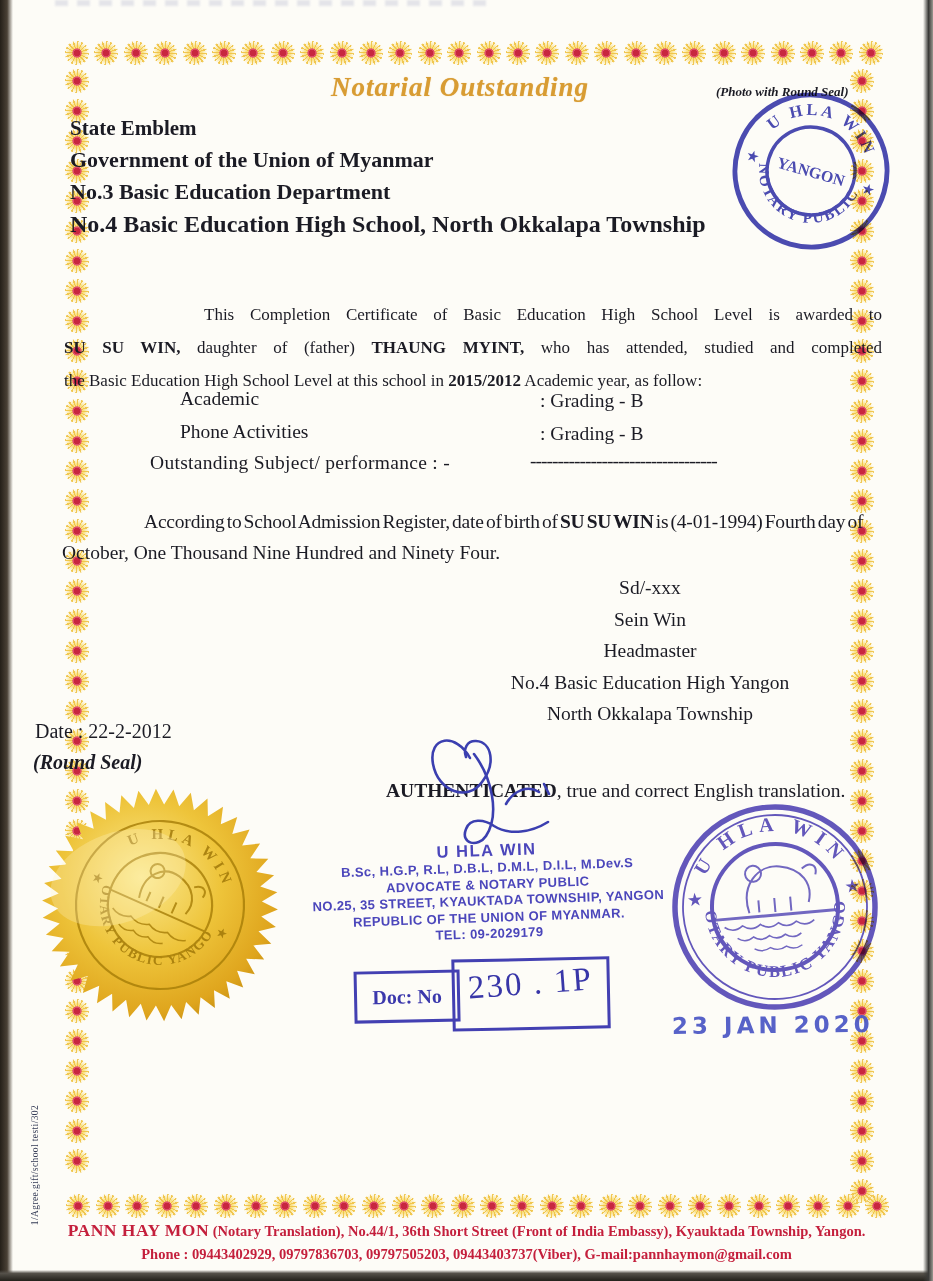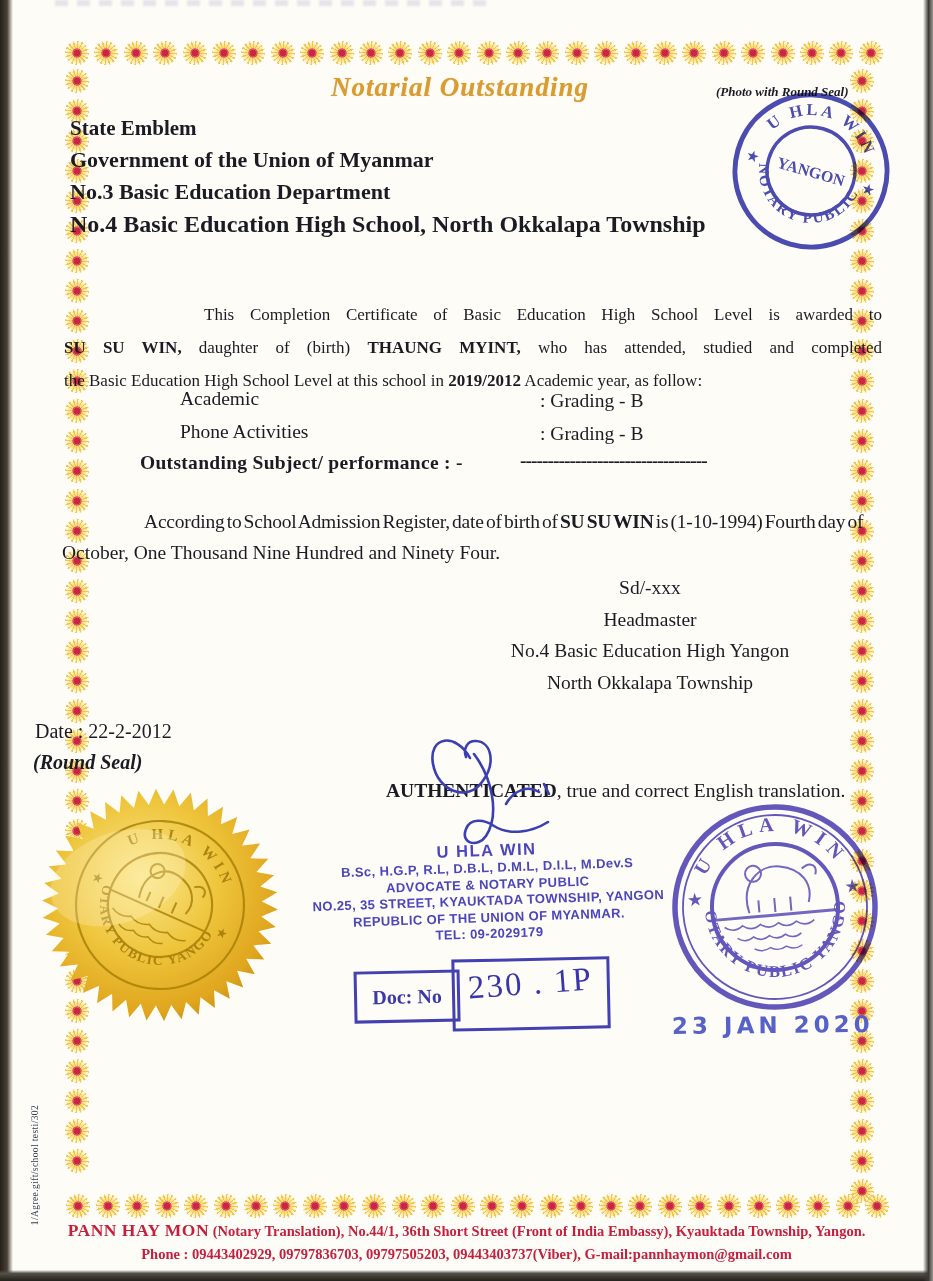--- a/index.html
+++ b/index.html
@@ -40,21 +40,21 @@
 
   
   .p1{left:64px;top:298px;width:818px;font-size:17px;z-index:3;}
   .p1 .line{height:33px;line-height:33px;white-space:nowrap;}
   .p1 .just{text-align:justify;text-align-last:justify;white-space:normal;height:33px;overflow:hidden;}
   .ind1{padding-left:140px;}
   .grading{left:58px;top:388px;width:822px;font-size:19.5px;z-index:3;}
   .g-row{position:relative;height:33px;}
   .g-label{position:absolute;left:122px;top:0;}
   .g-value{position:absolute;left:482px;top:2px;}
-  .outst{left:58px;top:452px;width:822px;height:33px;font-size:19.5px;font-weight:bold;z-index:3;position:absolute;}
+  .outst{left:68px;top:452px;width:822px;height:33px;font-size:19.5px;font-weight:normal;z-index:3;position:absolute;}
   .o-label{position:absolute;left:82px;letter-spacing:.3px;}
   .o-dashes{position:absolute;left:462px;top:-2px;letter-spacing:-1px;}
   .p2{left:62px;top:506px;width:818px;font-size:19.5px;z-index:3;}
   .p2 .line{height:31px;line-height:31px;white-space:nowrap;}
   .p2 .tight{word-spacing:-2.5px;letter-spacing:-.2px;padding-left:82px;}
 
   .sig-block{left:420px;top:572px;width:460px;text-align:center;font-size:19.5px;z-index:3;}
   .sig-block div{height:31.5px;line-height:31.5px;}
 
   .date-line{left:35px;top:720px;font-size:20px;z-index:3;}
@@ -258,47 +258,48 @@
         <textPath href="#trBot" startOffset="50%" text-anchor="middle">NOTARY PUBLIC</textPath>
       </text>
       <text x="-60" y="7" font-size="15" text-anchor="middle" fill="#3b3cb0" stroke="none">★</text>
       <text x="60" y="7" font-size="15" text-anchor="middle" fill="#3b3cb0" stroke="none">★</text>
       <text x="0" y="6" font-size="16" font-weight="bold" text-anchor="middle" fill="#3b3cb0" stroke="none" font-family="Liberation Serif,serif">YANGON</text>
     </g>
   </svg>
 
   <div class="abs p1">
     <div class="line just ind1"><span>This Completion Certificate of Basic Education High School Level is awarded to</span></div>
-    <div class="line just"><span class="b">SU SU WIN,</span><span> daughter of (birth) </span><span class="b">THAUNG MYINT,</span><span> who has attended, studied and completed</span></div>
-    <div class="line"><span>the Basic Education High School Level at this school in </span><span class="b">2019/2012</span><span> Academic year, as follow:</span></div>
+    <div class="line just"><span class="b">SU SU WIN,</span><span> daughter of (father) </span><span class="b">THAUNG MYINT,</span><span> who has attended, studied and completed</span></div>
+    <div class="line"><span>the Basic Education High School Level at this school in </span><span class="b">2015/2012</span><span> Academic year, as follow:</span></div>
   </div>
 
   <div class="abs grading" id="grading-rows">
       <div class="g-row">
         <span class="g-label">Academic</span>
         <span class="g-value">: Grading - B</span>
       </div>
       <div class="g-row">
         <span class="g-label">Phone Activities</span>
         <span class="g-value">: Grading - B</span>
       </div>
     </div>
 
   <div class="outst">
     <span class="o-label">Outstanding Subject/ performance : -</span>
     <span class="o-dashes">----------------------------------</span>
   </div>
 
   <div class="abs p2">
-    <div class="line tight"><span>According to School Admission Register, date of birth of </span><span class="b">SU SU WIN</span><span> is (1-10-1994)  Fourth day of</span></div>
+    <div class="line tight"><span>According to School Admission Register, date of birth of </span><span class="b">SU SU WIN</span><span> is (4-01-1994)  Fourth day of</span></div>
     <div class="line"><span>October, One Thousand Nine Hundred and Ninety Four.</span></div>
   </div>
 
   <div class="abs sig-block">
       <div>Sd/-xxx</div>
+      <div>Sein Win</div>
       <div>Headmaster</div>
       <div>No.4 Basic Education High Yangon</div>
       <div>North Okkalapa Township</div>
     </div>
 
   <div class="abs date-line">Date : 22-2-2012</div>
   <div class="abs round-seal-label">(Round Seal)</div>
 
   <svg class="abs gold-seal" width="244" height="240" viewBox="-122 -120 244 240">
     <defs>

